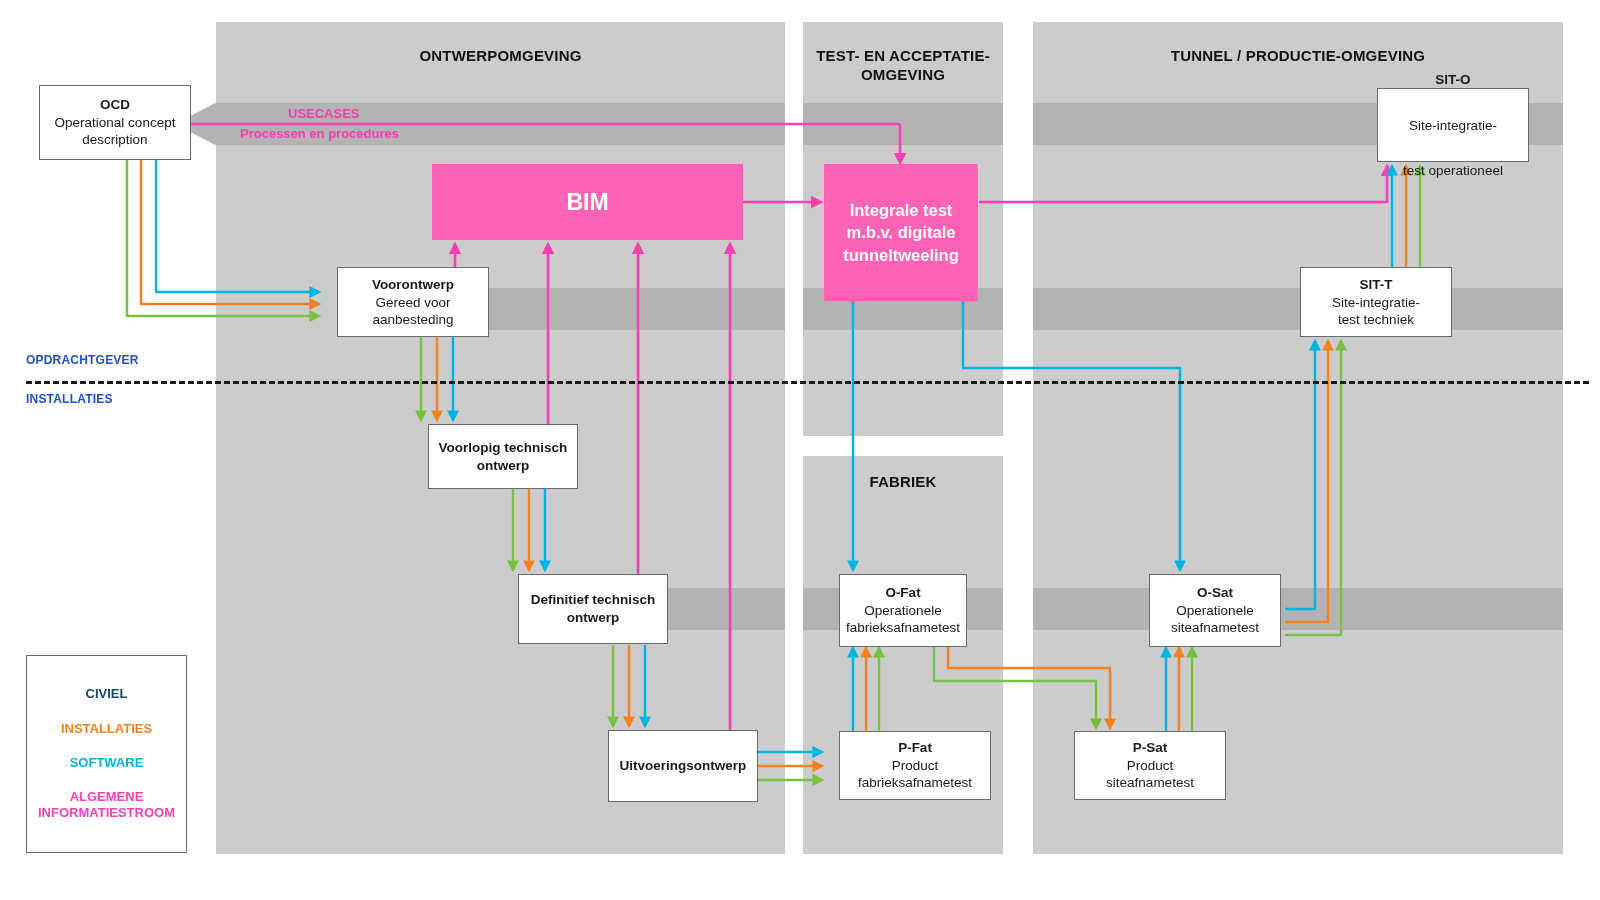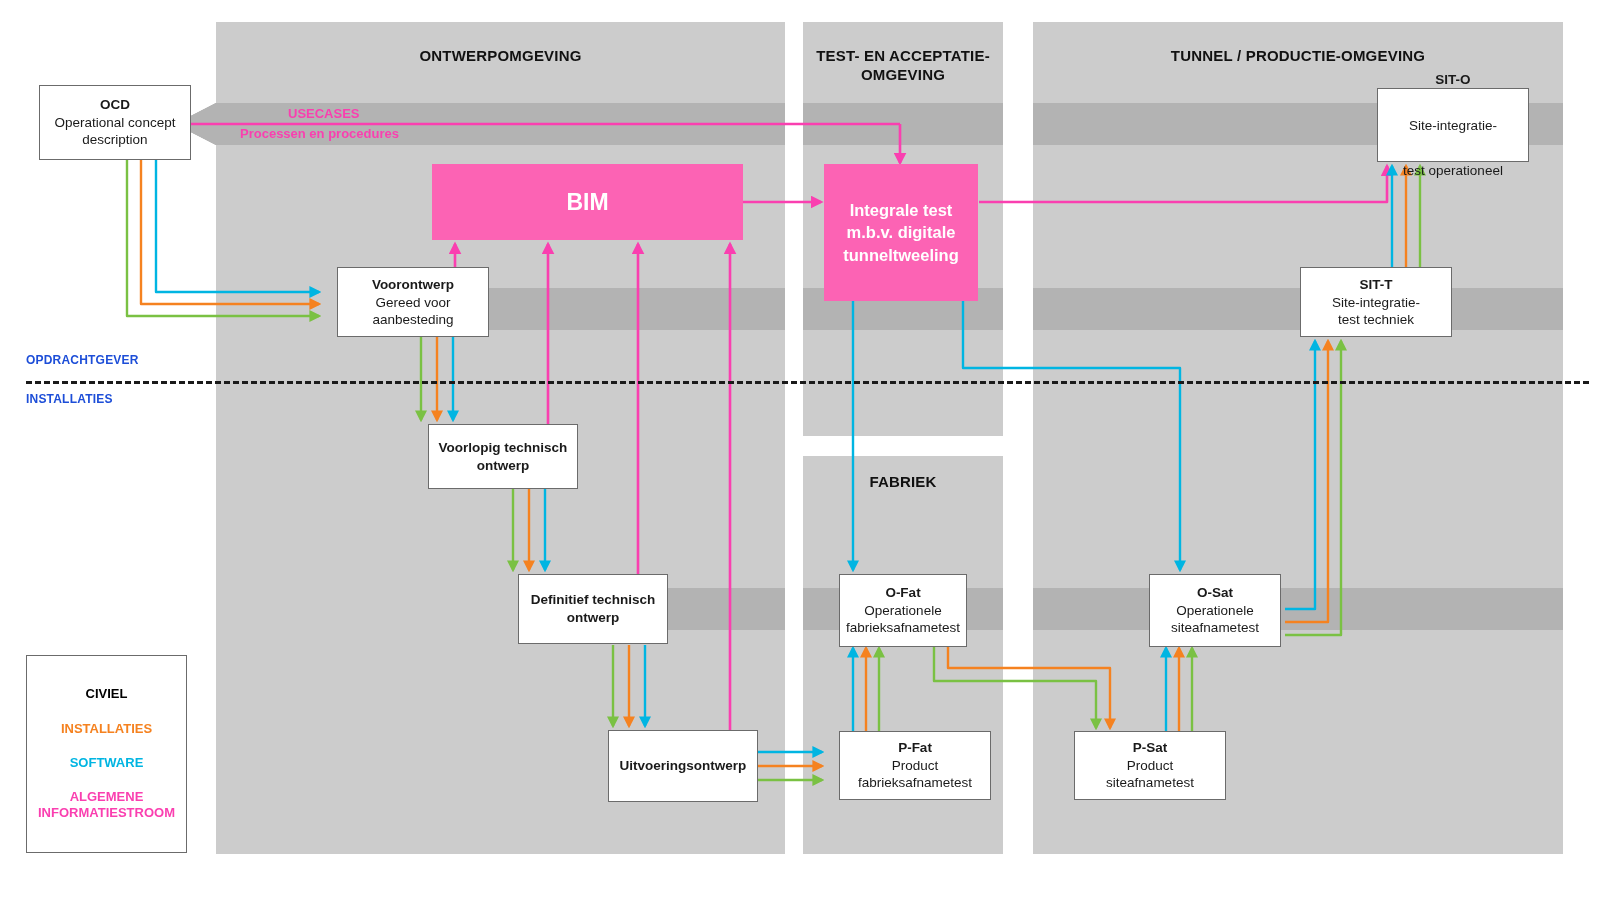--- a/index.html
+++ b/index.html
@@ -230,21 +230,21 @@
   </div>
 
   <div class="flowlabel" style="left:288px;top:106px;">USECASES</div>
   <div class="flowlabel" style="left:240px;top:126px;">Processen en procedures</div>
 
   <div class="divider" style="left:26px;top:381px;width:1563px;"></div>
   <div class="side-label" style="left:26px;top:353px;">OPDRACHTGEVER</div>
   <div class="side-label" style="left:26px;top:392px;">INSTALLATIES</div>
 
   <div class="legend" style="left:26px;top:655px;width:161px;height:198px;">
-    <div class="legend-item" style="color:#000000;">CIVIEL</div>
+    <div class="legend-item" style="color:#0c4a6e;">CIVIEL</div>
     <div class="legend-item" style="color:#f58220;">INSTALLATIES</div>
     <div class="legend-item" style="color:#00b5e2;">SOFTWARE</div>
     <div class="legend-item" style="color:#fa3fb0;">
       <span>ALGEMENE</span><br>
       <span>INFORMATIESTROOM</span>
     </div>
   </div>
 
 </div>
 

